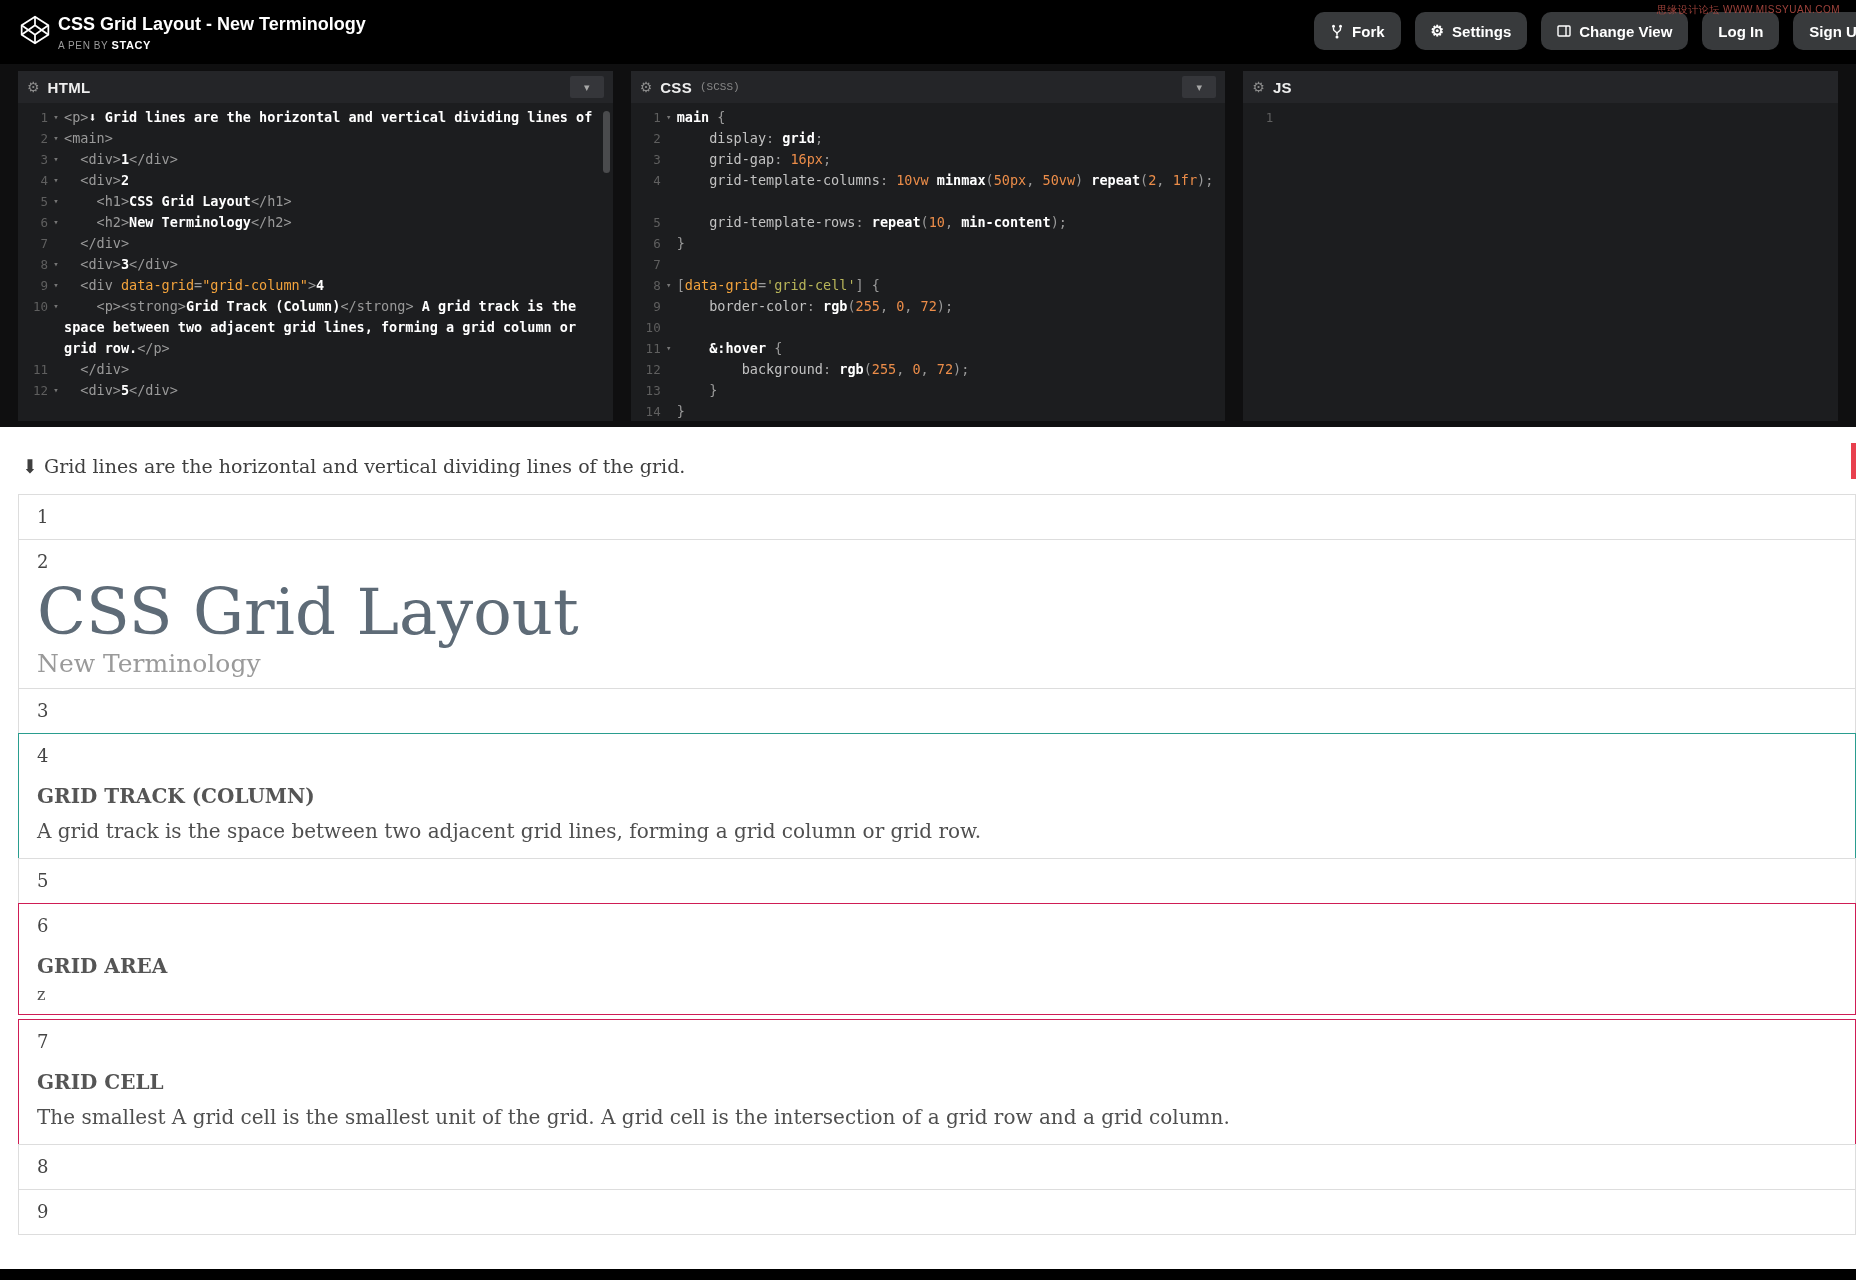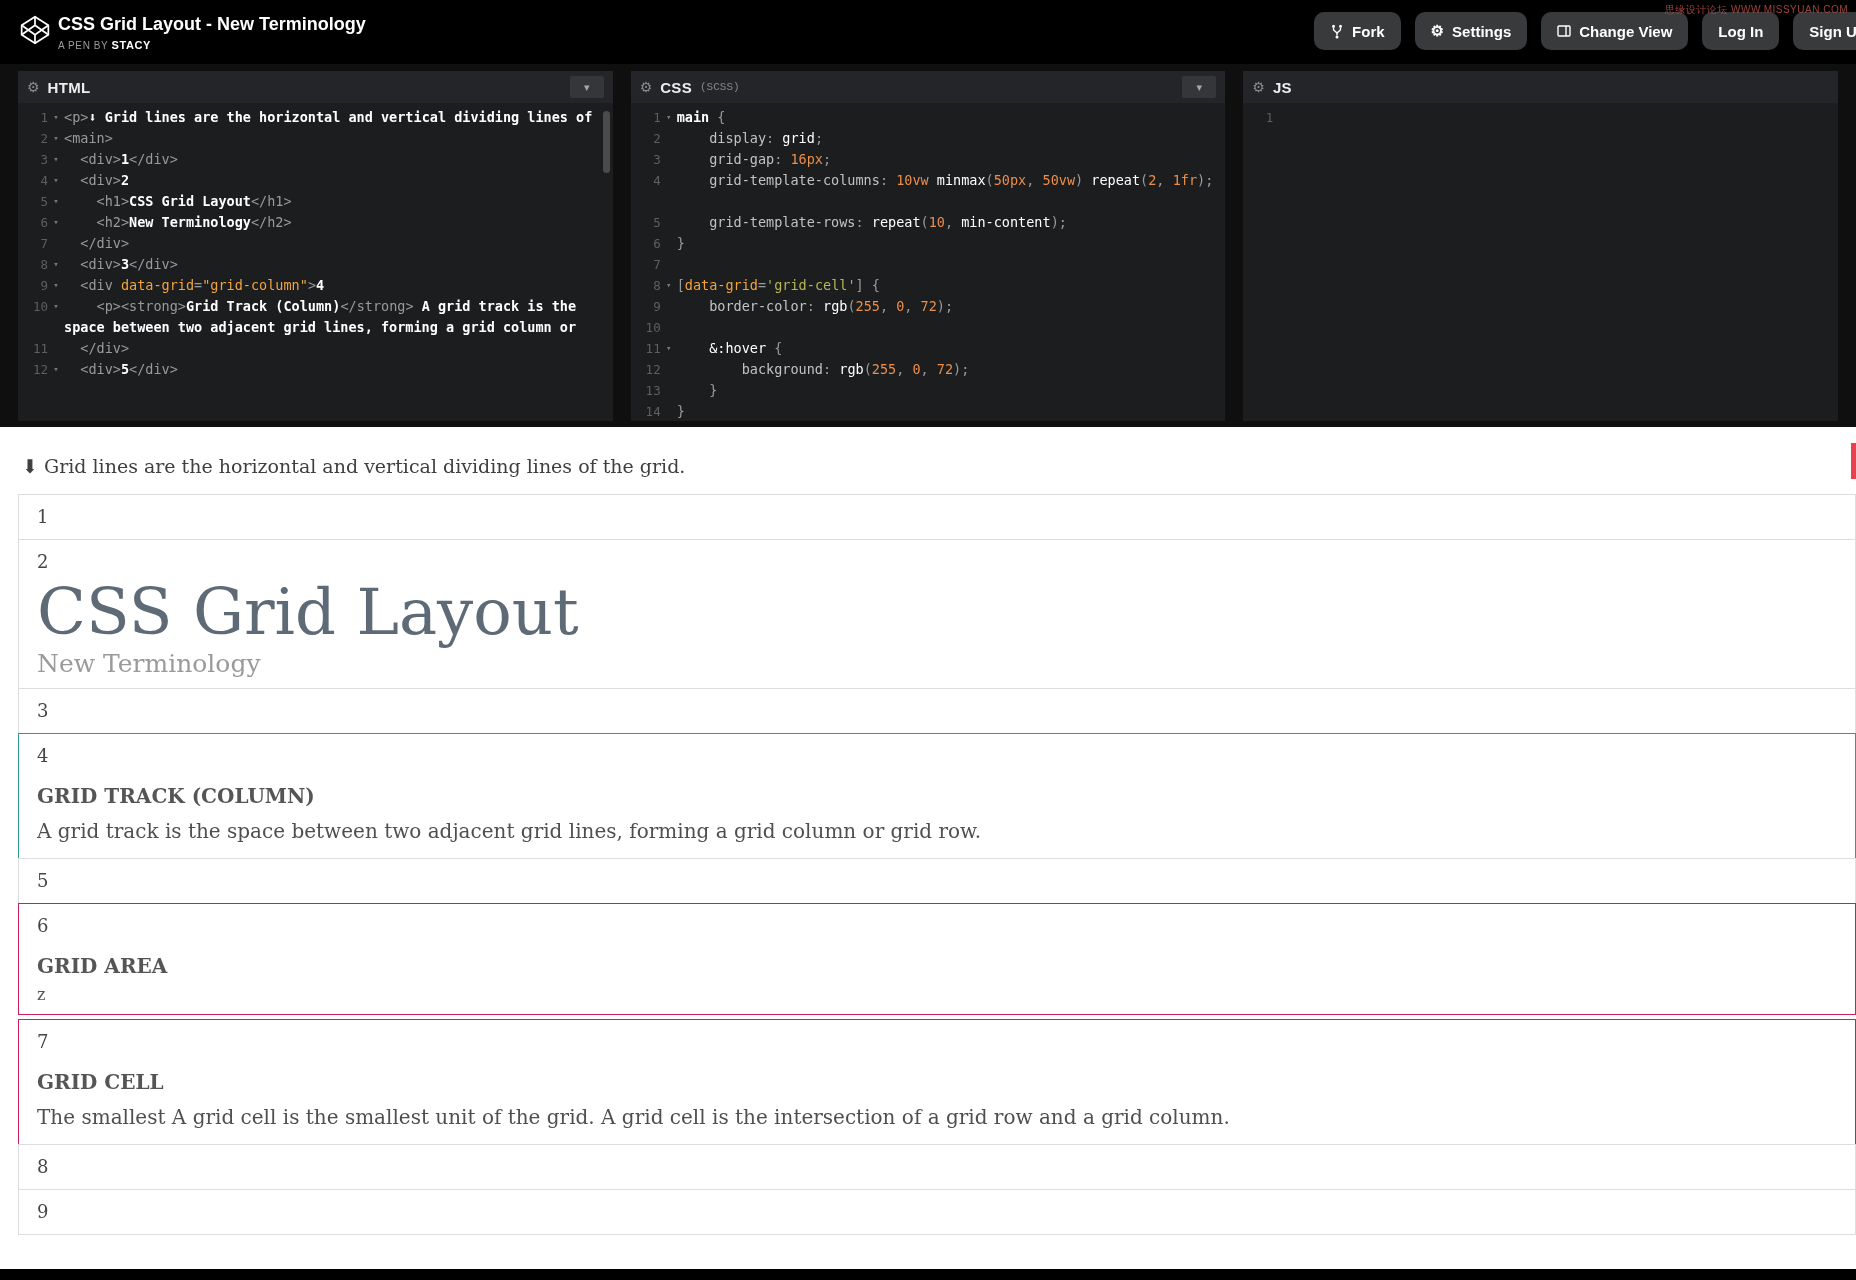--- a/index.html
+++ b/index.html
@@ -10,21 +10,21 @@
   .header { height: 64px; background: #000; display: flex; align-items: center; padding: 0 18px; position: relative; }
   .logo { width: 34px; height: 34px; display: flex; align-items: center; justify-content: center; cursor: pointer; }
   .titles { margin-left: 6px; }
   .pen-title { color: #fff; font-weight: bold; font-size: 18px; }
   .byline { margin-top: 4px; font-size: 10px; color: #9b9b9b; letter-spacing: .6px; text-transform: uppercase; }
   .byline b { color: #fff; font-size: 11px; }
   .header-buttons { position: absolute; right: -26px; top: 12px; display: flex; gap: 14px; }
   .hbtn { height: 38px; background: #383a3c; border: none; border-radius: 10px; color: #fff; font-weight: bold;
           font-size: 15px; padding: 0 16px; display: flex; align-items: center; gap: 8px; font-family: inherit; cursor: pointer; }
   .hbtn svg { display: block; }
-  .watermark { position: absolute; right: 8px; top: 3px; font-size: 10px; color: #b04a42; z-index: 5; letter-spacing: .5px; opacity: .9; }
+  .watermark { position: absolute; right: 16px; top: 3px; font-size: 10px; color: #b04a42; z-index: 5; letter-spacing: .5px; opacity: .9; }
 
   
   .editors { background: #0f0f10; padding: 7px 18px 6px; display: flex; gap: 18px; height: 363px; }
   .panel { flex: 1; display: flex; flex-direction: column; min-width: 0; }
   .panel-head { height: 32px; background: #242528; display: flex; align-items: center; padding: 0 9px; gap: 8px; flex: none; }
   .panel-gear { color: #8b8b8b; font-size: 14px; cursor: pointer; }
   .panel-title { color: #eee; font-weight: bold; font-size: 15px; letter-spacing: .3px; }
   .panel-sub { color: #888; font-size: 11px; font-family: Liberation Mono, monospace; }
   .panel-collapse { margin-left: auto; width: 34px; height: 22px; background: #35363a; border-radius: 2px; color: #a8a8a8;
                     display: flex; align-items: center; justify-content: center; font-size: 11px; cursor: pointer; }
@@ -34,21 +34,21 @@
   .fold { width: 16px; color: #767676; font-size: 9px; text-align: center; flex: none; line-height: 21px; }
   .code { flex: 1; white-space: pre; overflow: hidden; }
   .tk-pun  { color: #9a9a9a; }
   .tk-txt  { color: #ffffff; font-weight: bold; }
   .tk-attr { color: #f3a33c; }
   .tk-val  { color: #f3a33c; }
   .tk-str  { color: #b8b559; }
   .tk-sel  { color: #ffffff; font-weight: bold; }
   .tk-prop { color: #c2c2c2; }
   .tk-num  { color: #ec8d49; }
-  .tk-kw   { color: #ffffff; font-weight: normal; }
+  .tk-kw   { color: #ffffff; font-weight: bold; }
   .scrollbar { position: absolute; right: 3px; top: 8px; width: 7px; height: 62px; background: #4a4b4d; border-radius: 4px; cursor: pointer; }
 
   
   .preview { background: #fff; height: 842px; position: relative; font-family: "DejaVu Serif", serif; padding-top: 26px; overflow: hidden; }
   .intro { margin-left: 22px; font-size: 19px; color: #3f3f3f; line-height: 26px; }
   .red-sliver { position: absolute; right: 0; top: 16px; width: 5px; height: 36px; }
   .grid { margin-left: 18px; margin-top: 16px; }
   .cell { border: 1px solid #ddd; padding: 9px 18px; margin-top: -1px; }
   .cell-teal { border-color: var(--teal); }
   .cell-red  { border-color: var(--red); }
@@ -177,20 +177,25 @@
           <span class="gut">10</span>
           <span class="fold">▾</span>
           <span class="code"><span class="tk-sp">    </span><span class="tk-pun">&lt;p&gt;</span><span class="tk-pun">&lt;strong&gt;</span><span class="tk-txt">Grid Track (Column)</span><span class="tk-pun">&lt;/strong&gt;</span><span class="tk-txt"> A grid track is the</span></span>
         </div>
         <div class="code-row">
           <span class="gut"></span>
           <span class="fold"></span>
           <span class="code"><span class="tk-txt">space between two adjacent grid lines, forming a grid column or</span></span>
         </div>
         <div class="code-row">
+          <span class="gut"></span>
+          <span class="fold"></span>
+          <span class="code"><span class="tk-txt">grid row.</span><span class="tk-pun">&lt;/p&gt;</span></span>
+        </div>
+        <div class="code-row">
           <span class="gut">11</span>
           <span class="fold"></span>
           <span class="code"><span class="tk-sp">  </span><span class="tk-pun">&lt;/div&gt;</span></span>
         </div>
         <div class="code-row">
           <span class="gut">12</span>
           <span class="fold">▾</span>
           <span class="code"><span class="tk-sp">  </span><span class="tk-pun">&lt;div&gt;</span><span class="tk-txt">5</span><span class="tk-pun">&lt;/div&gt;</span></span>
         </div>
       </div>

